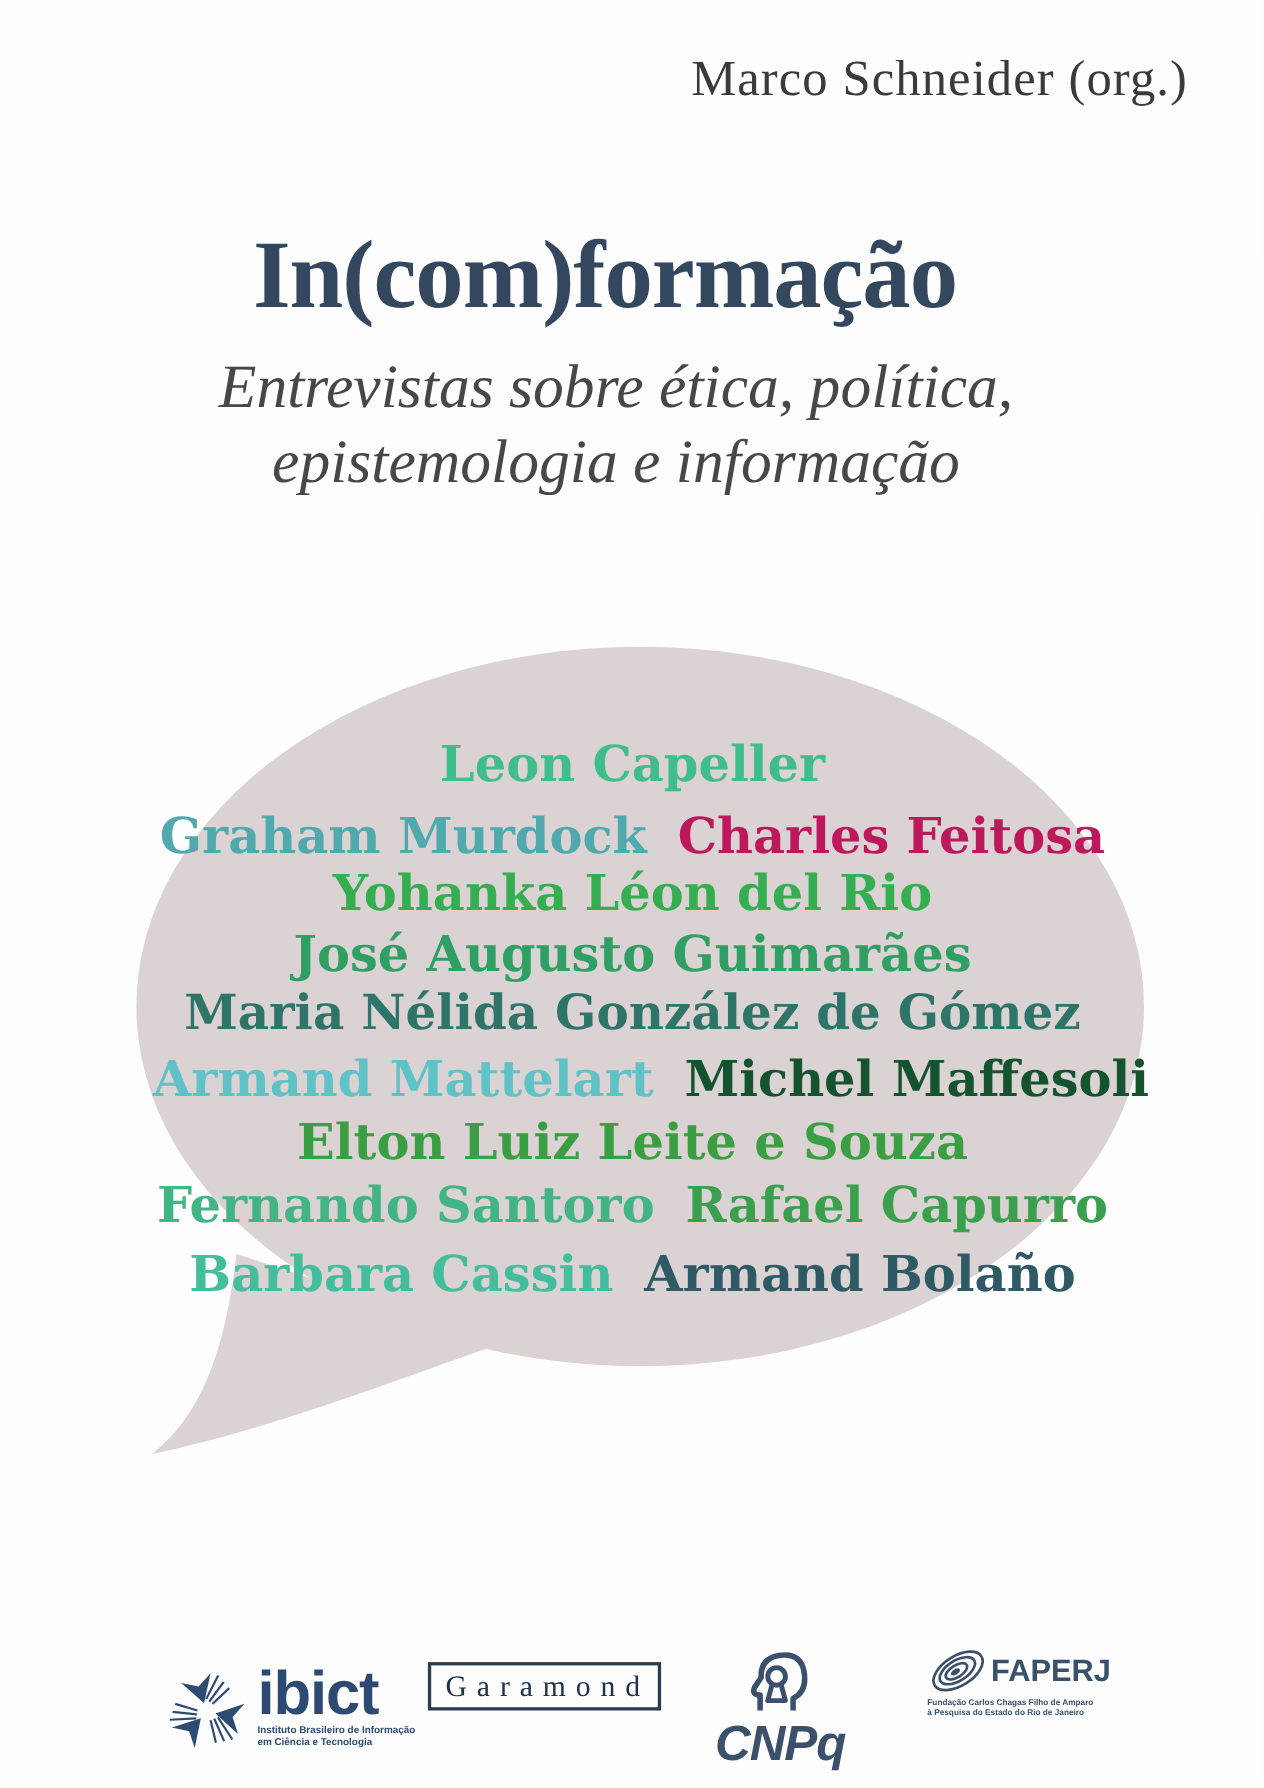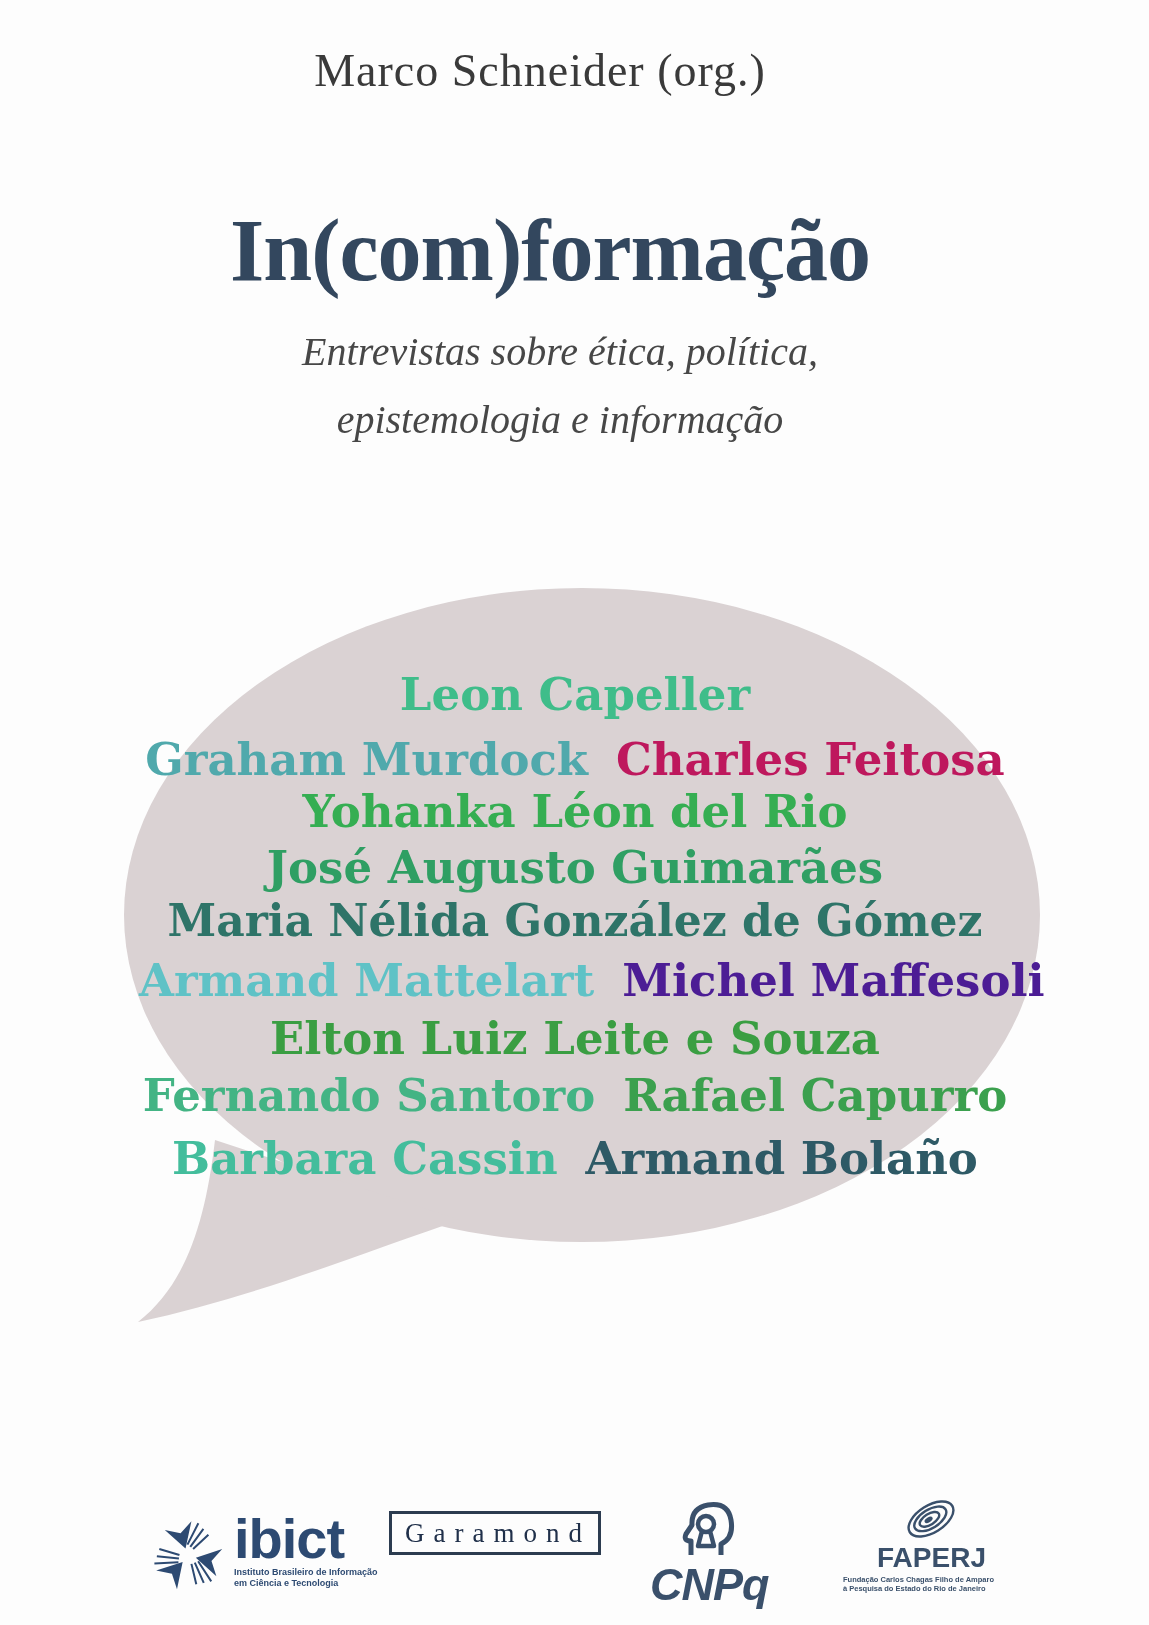--- a/index.html
+++ b/index.html
@@ -6,33 +6,33 @@
   body{background:#e8e8e8;font-family:"Liberation Serif",serif;}
   .cover{
     position:relative;
     width:1149px;height:1625px;
     background:#fdfdfd;
     overflow:hidden;
     margin:0 auto;
   }
   .author-line{
     position:absolute;top:44px;left:0;width:1080px;
-    text-align:center;
+    text-align:right;
     font-size:46px;color:#3a3a3a;letter-spacing:1px;
   }
   .book-title{
     position:absolute;top:200px;left:0;width:1100px;
     text-align:center;
     font-size:88px;font-weight:700;color:#33475e;
     letter-spacing:-1px;
   }
   .book-subtitle{
     position:absolute;top:318px;left:0;width:1120px;
     text-align:center;
-    font-style:italic;font-size:40px;line-height:68px;color:#474747;
+    font-style:italic;font-size:56px;line-height:68px;color:#474747;
   }
   .bubble-svg{position:absolute;left:0;top:0;}
   .name-row{
     position:absolute;left:125px;width:900px;
     text-align:center;
     font-family:"DejaVu Serif",serif;
     font-weight:700;font-size:45px;line-height:1.1;
     white-space:nowrap;
   }
   .name-row span{margin:0 14px;}
@@ -52,21 +52,21 @@
   .garamond-logo{
     position:absolute;left:389px;top:1511px;width:200px;height:38px;
     border:3px solid #2c3c50;
     display:flex;align-items:center;justify-content:center;
     font-family:"Liberation Serif",serif;font-size:27px;color:#20304a;
     letter-spacing:9px;padding-left:6px;
   }
   .cnpq-logo{position:absolute;left:648px;top:1499px;display:flex;align-items:center;flex-direction:column;}
   .cnpq-name{font-family:"Liberation Sans",sans-serif;font-size:45px;font-weight:700;font-style:italic;color:#3a506b;margin-left:2px;letter-spacing:-1px;}
   .faperj-logo{position:absolute;left:843px;top:1496px;width:175px;font-family:"Liberation Sans",sans-serif;}
-  .faperj-top{display:flex;align-items:center;flex-direction:column;}
+  .faperj-top{display:flex;align-items:center;}
   .faperj-name{font-size:28px;font-weight:700;color:#3a506b;margin-left:2px;letter-spacing:0px;}
   .faperj-tagline{font-size:7.5px;font-weight:700;line-height:9px;color:#3a506b;margin-top:1px;text-align:left;}
 </style>
 </head>
 <body>
 
 <div class="cover">
 
   <svg class="bubble-svg" width="1149" height="1625" viewBox="0 0 1149 1625" aria-hidden="true">
     <ellipse cx="582" cy="915" rx="458" ry="327" fill="#dad2d3"></ellipse>
@@ -90,21 +90,21 @@
   <div class="name-row row-3">
     <span style="color: rgb(53, 174, 82);">Yohanka Léon del Rio</span>
   </div>
   <div class="name-row row-4">
     <span style="color: rgb(47, 159, 99);">José Augusto Guimarães</span>
   </div>
   <div class="name-row row-5">
     <span style="color: rgb(46, 116, 104);">Maria Nélida González de Gómez</span>
   </div>
   <div class="name-row row-6">
-    <span style="color: rgb(95, 194, 198);">Armand Mattelart</span><span style="color: #4c1d95; margin-top: 36px;">Michel Maffesoli</span>
+    <span style="color: rgb(95, 194, 198);">Armand Mattelart</span><span style="color: #14532d; margin-top: 36px;">Michel Maffesoli</span>
   </div>
   <div class="name-row row-7">
     <span style="color: rgb(58, 158, 66);">Elton Luiz Leite e Souza</span>
   </div>
   <div class="name-row row-8">
     <span style="color: rgb(67, 180, 132);">Fernando Santoro</span><span style="color: rgb(59, 160, 78);">Rafael Capurro</span>
   </div>
   <div class="name-row row-9">
     <span style="color: rgb(67, 189, 156);">Barbara Cassin</span><span style="color: rgb(46, 90, 102);">Armand Bolaño</span>
   </div>

